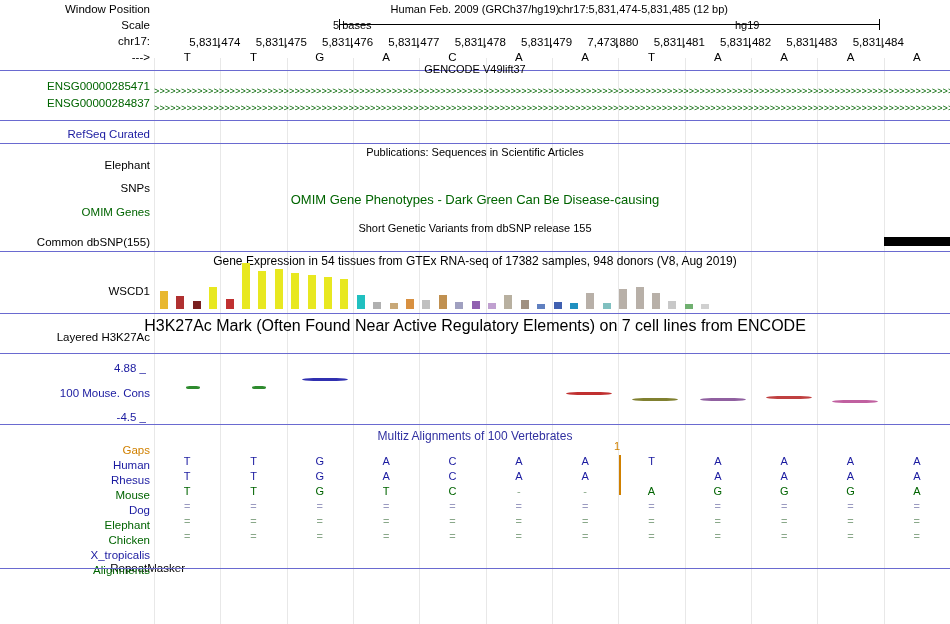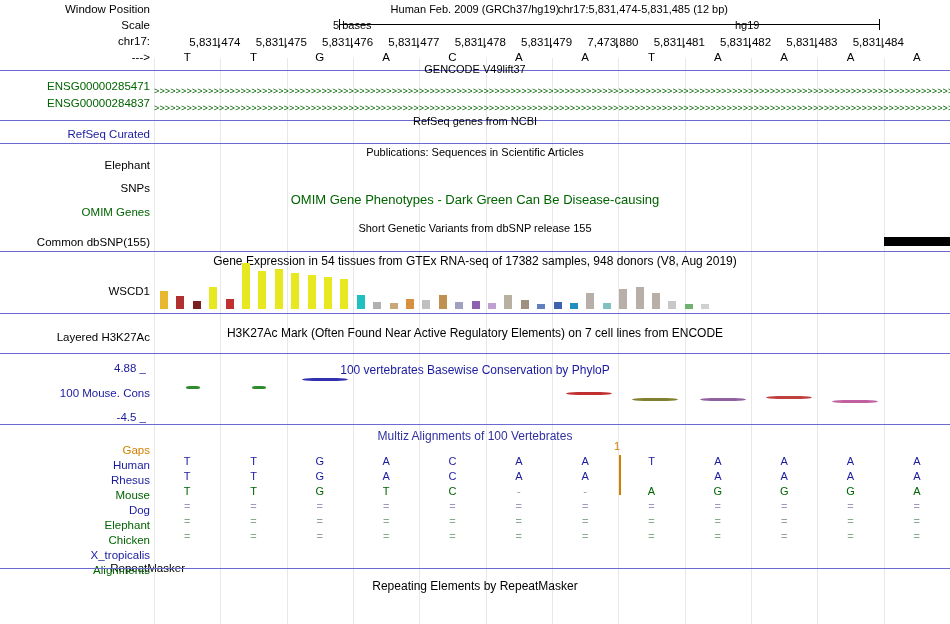--- a/index.html
+++ b/index.html
@@ -166,29 +166,26 @@
   <div class="hline" style="top:70px;"></div>
   <div class="hline" style="top:120px;"></div>
   <div class="hline" style="top:143px;"></div>
   <div class="hline" style="top:251px;"></div>
   <div class="hline" style="top:313px;"></div>
   <div class="hline" style="top:353px;"></div>
   <div class="hline" style="top:424px;"></div>
   <div class="hline" style="top:568px;"></div>
 
   <div class="centertxt" style="top:63px;">GENCODE V49lift37</div>
-  <div class="centertxt small" style="top:115px;">RefSeq genes from NCBI</div>
   <div class="centertxt small" style="top:146px;">Publications: Sequences in Scientific Articles</div>
   <div class="centertxt green" style="top:192px;font-size:13px;">OMIM Gene Phenotypes - Dark Green Can Be Disease-causing</div>
   <div class="centertxt small" style="top:222px;">Short Genetic Variants from dbSNP release 155</div>
   <div class="centertxt" style="top:254px;font-size:12px;">Gene Expression in 54 tissues from GTEx RNA-seq of 17382 samples, 948 donors (V8, Aug 2019)</div>
-  <div class="centertxt" style="top:326px;font-size:12px;">H3K27Ac Mark (Often Found Near Active Regulatory Elements) on 7 cell lines from ENCODE</div>
-  <div class="centertxt blue" style="top:363px;font-size:12px;">100 vertebrates Basewise Conservation by PhyloP</div>
+  <div class="centertxt" style="top:317px;font-size:16px;">H3K27Ac Mark (Often Found Near Active Regulatory Elements) on 7 cell lines from ENCODE</div>
   <div class="centertxt" style="top:429px;font-size:12px;color:#3030a0;">Multiz Alignments of 100 Vertebrates</div>
-  <div class="centertxt" style="top:579px;font-size:12px;">Repeating Elements by RepeatMasker</div>
 
   <div class="arrowrow" style="top: 88px; font-size: 9px; color: rgb(0, 100, 0); line-height: 9px;">&gt;&gt;&gt;&gt;&gt;&gt;&gt;&gt;&gt;&gt;&gt;&gt;&gt;&gt;&gt;&gt;&gt;&gt;&gt;&gt;&gt;&gt;&gt;&gt;&gt;&gt;&gt;&gt;&gt;&gt;&gt;&gt;&gt;&gt;&gt;&gt;&gt;&gt;&gt;&gt;&gt;&gt;&gt;&gt;&gt;&gt;&gt;&gt;&gt;&gt;&gt;&gt;&gt;&gt;&gt;&gt;&gt;&gt;&gt;&gt;&gt;&gt;&gt;&gt;&gt;&gt;&gt;&gt;&gt;&gt;&gt;&gt;&gt;&gt;&gt;&gt;&gt;&gt;&gt;&gt;&gt;&gt;&gt;&gt;&gt;&gt;&gt;&gt;&gt;&gt;&gt;&gt;&gt;&gt;&gt;&gt;&gt;&gt;&gt;&gt;&gt;&gt;&gt;&gt;&gt;&gt;&gt;&gt;&gt;&gt;&gt;&gt;&gt;&gt;&gt;&gt;&gt;&gt;&gt;&gt;&gt;&gt;&gt;&gt;&gt;&gt;&gt;&gt;&gt;&gt;&gt;&gt;&gt;&gt;&gt;&gt;&gt;&gt;&gt;&gt;&gt;&gt;&gt;&gt;&gt;&gt;&gt;&gt;&gt;&gt;&gt;&gt;&gt;&gt;&gt;&gt;&gt;&gt;&gt;&gt;&gt;&gt;&gt;&gt;&gt;&gt;&gt;&gt;&gt;&gt;&gt;&gt;&gt;&gt;&gt;&gt;&gt;&gt;&gt;&gt;&gt;&gt;&gt;&gt;&gt;&gt;&gt;&gt;&gt;&gt;&gt;&gt;&gt;&gt;&gt;&gt;&gt;&gt;&gt;&gt;</div>
   <div class="arrowrow" style="top: 105px; font-size: 9px; color: rgb(0, 100, 0); line-height: 9px;">&gt;&gt;&gt;&gt;&gt;&gt;&gt;&gt;&gt;&gt;&gt;&gt;&gt;&gt;&gt;&gt;&gt;&gt;&gt;&gt;&gt;&gt;&gt;&gt;&gt;&gt;&gt;&gt;&gt;&gt;&gt;&gt;&gt;&gt;&gt;&gt;&gt;&gt;&gt;&gt;&gt;&gt;&gt;&gt;&gt;&gt;&gt;&gt;&gt;&gt;&gt;&gt;&gt;&gt;&gt;&gt;&gt;&gt;&gt;&gt;&gt;&gt;&gt;&gt;&gt;&gt;&gt;&gt;&gt;&gt;&gt;&gt;&gt;&gt;&gt;&gt;&gt;&gt;&gt;&gt;&gt;&gt;&gt;&gt;&gt;&gt;&gt;&gt;&gt;&gt;&gt;&gt;&gt;&gt;&gt;&gt;&gt;&gt;&gt;&gt;&gt;&gt;&gt;&gt;&gt;&gt;&gt;&gt;&gt;&gt;&gt;&gt;&gt;&gt;&gt;&gt;&gt;&gt;&gt;&gt;&gt;&gt;&gt;&gt;&gt;&gt;&gt;&gt;&gt;&gt;&gt;&gt;&gt;&gt;&gt;&gt;&gt;&gt;&gt;&gt;&gt;&gt;&gt;&gt;&gt;&gt;&gt;&gt;&gt;&gt;&gt;&gt;&gt;&gt;&gt;&gt;&gt;&gt;&gt;&gt;&gt;&gt;&gt;&gt;&gt;&gt;&gt;&gt;&gt;&gt;&gt;&gt;&gt;&gt;&gt;&gt;&gt;&gt;&gt;&gt;&gt;&gt;&gt;&gt;&gt;&gt;&gt;&gt;&gt;&gt;&gt;&gt;&gt;&gt;&gt;&gt;&gt;&gt;&gt;&gt;</div>
 
   <div class="abs" id="dbsnp-marker" style="left: 884px; top: 237px; width: 66px; height: 9px; background: rgb(0, 0, 0);"></div>
 
   <div class="abs" id="gtex-chart" style="left:160px;top:263px;width:560px;height:46px;">
       <div class="gtex" style="left: 0px; height: 18px; background: rgb(232, 184, 48);"></div>
       <div class="gtex" style="left: 16.4px; height: 13px; background: rgb(176, 48, 48);"></div>
       <div class="gtex" style="left: 32.8px; height: 8px; background: rgb(122, 32, 32);"></div>

